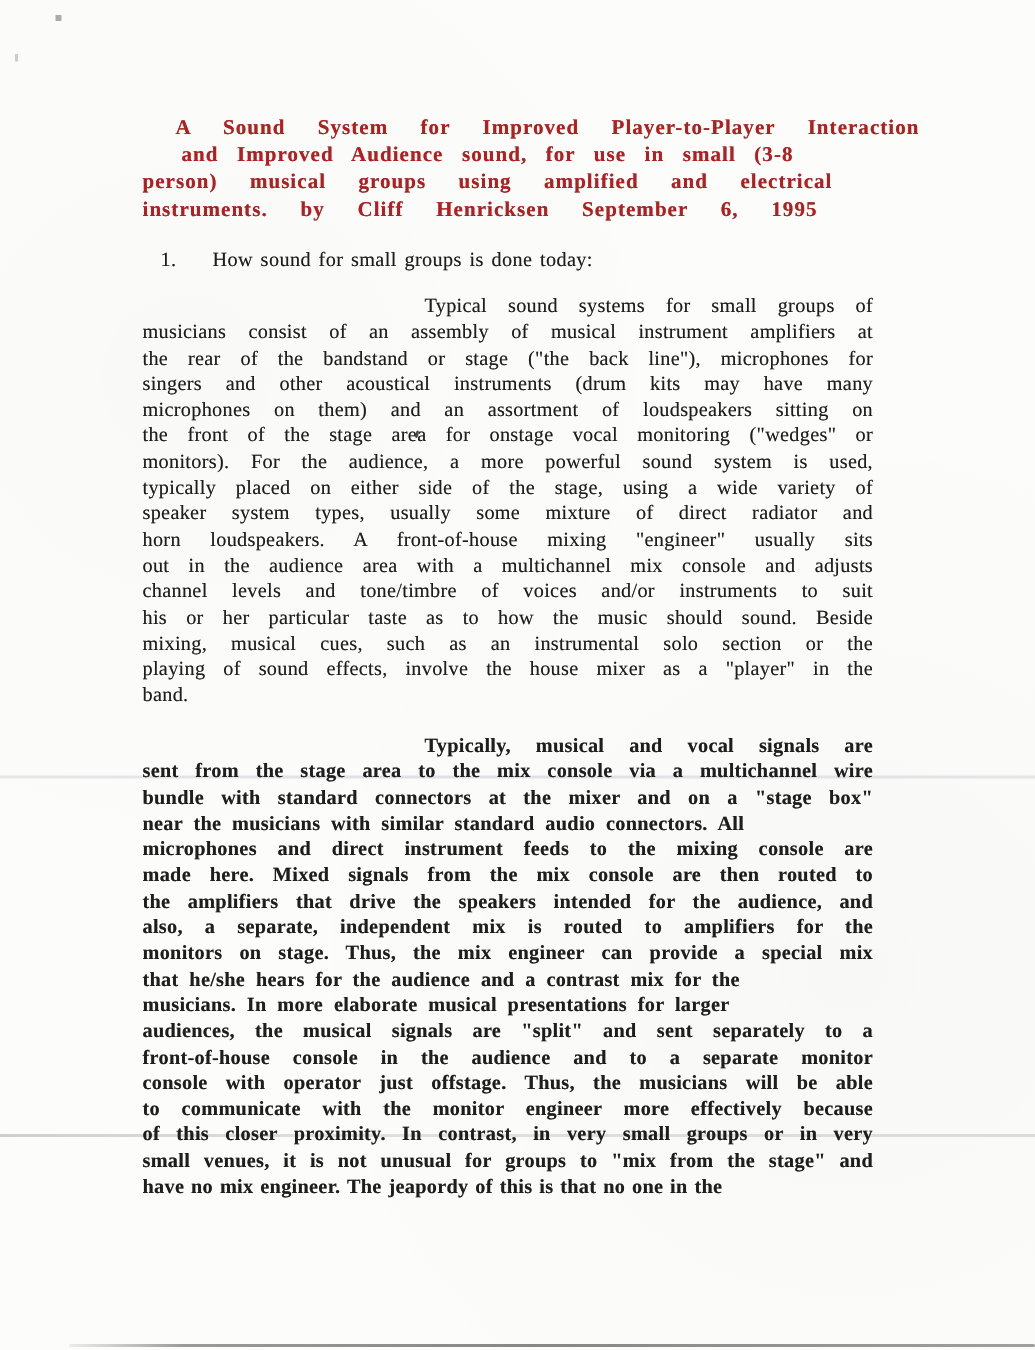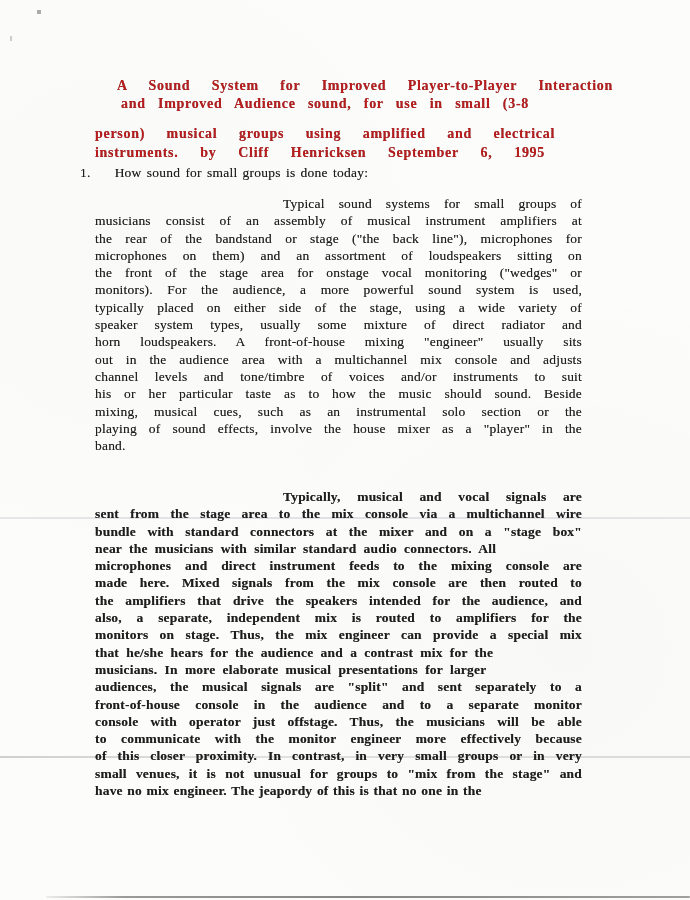--- a/index.html
+++ b/index.html
@@ -34,26 +34,26 @@
     letter-spacing:0.7px; word-spacing:2px;
     color:#b91c1c;
   }
   .title .line {
     height:18.2px; line-height:18.2px;
     text-align:justify; text-align-last:justify;
     white-space:nowrap;
   }
   .title .line:nth-child(1) { width:518px; text-indent:22px; }
   .title .line:nth-child(2) { width:408px;margin-left:26px; }
-  .title .line:nth-child(3) { width:460px;margin-top:12px; }
+  .title .line:nth-child(3) { width:460px; }
   .title .line:nth-child(4) { width:450px; }
 
   
   .heading {
-    position:absolute; top:165px; left:80px; width:487px;
+    position:absolute; top:165px; left:107px; width:487px;
     font-size:13.5px; line-height:16px;
     letter-spacing:0.25px; word-spacing:1.5px;
   }
   .heading .num { display:inline-block; margin-right:24px; }
 
   
   .para {
     position:absolute; left:95px; width:487px;
     font-size:13.5px;
     letter-spacing:0.2px; word-spacing:1px;
@@ -108,20 +108,21 @@
     </div>
 
   <div class="heading txt">
     <span class="num">1.</span><span>How sound for small groups is done today:</span>
   </div>
 
   <div class="para para-1 txt">
       <div class="line first">Typical sound systems for small groups of</div>
       <div class="line">musicians consist of an assembly of musical instrument amplifiers at</div>
       <div class="line">the rear of the bandstand or stage ("the back line"), microphones for</div>
+      <div class="line">singers and other acoustical instruments (drum kits may have many</div>
       <div class="line">microphones on them) and an assortment of loudspeakers sitting on</div>
       <div class="line">the front of the stage area for onstage vocal monitoring ("wedges" or</div>
       <div class="line">monitors).  For the audience, a more powerful sound system is used,</div>
       <div class="line">typically placed on either side of the stage, using a wide variety of</div>
       <div class="line">speaker system types, usually some mixture of direct radiator and</div>
       <div class="line">horn loudspeakers.  A front-of-house mixing "engineer" usually sits</div>
       <div class="line">out in the audience area with a multichannel mix console and adjusts</div>
       <div class="line">channel levels and tone/timbre of voices and/or instruments to suit</div>
       <div class="line">his or her particular taste as to how the music should sound.  Beside</div>
       <div class="line">mixing, musical cues, such as an instrumental solo section or the</div>

